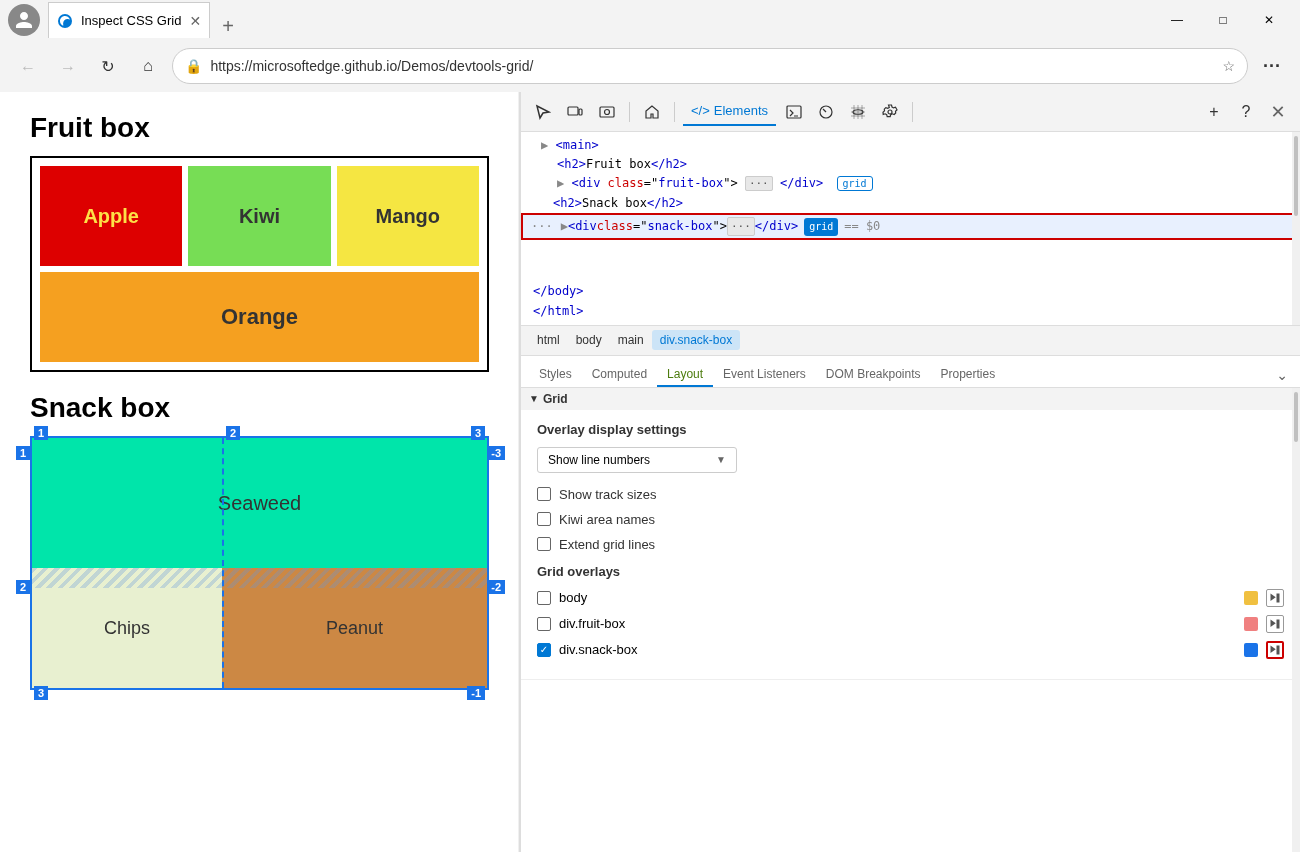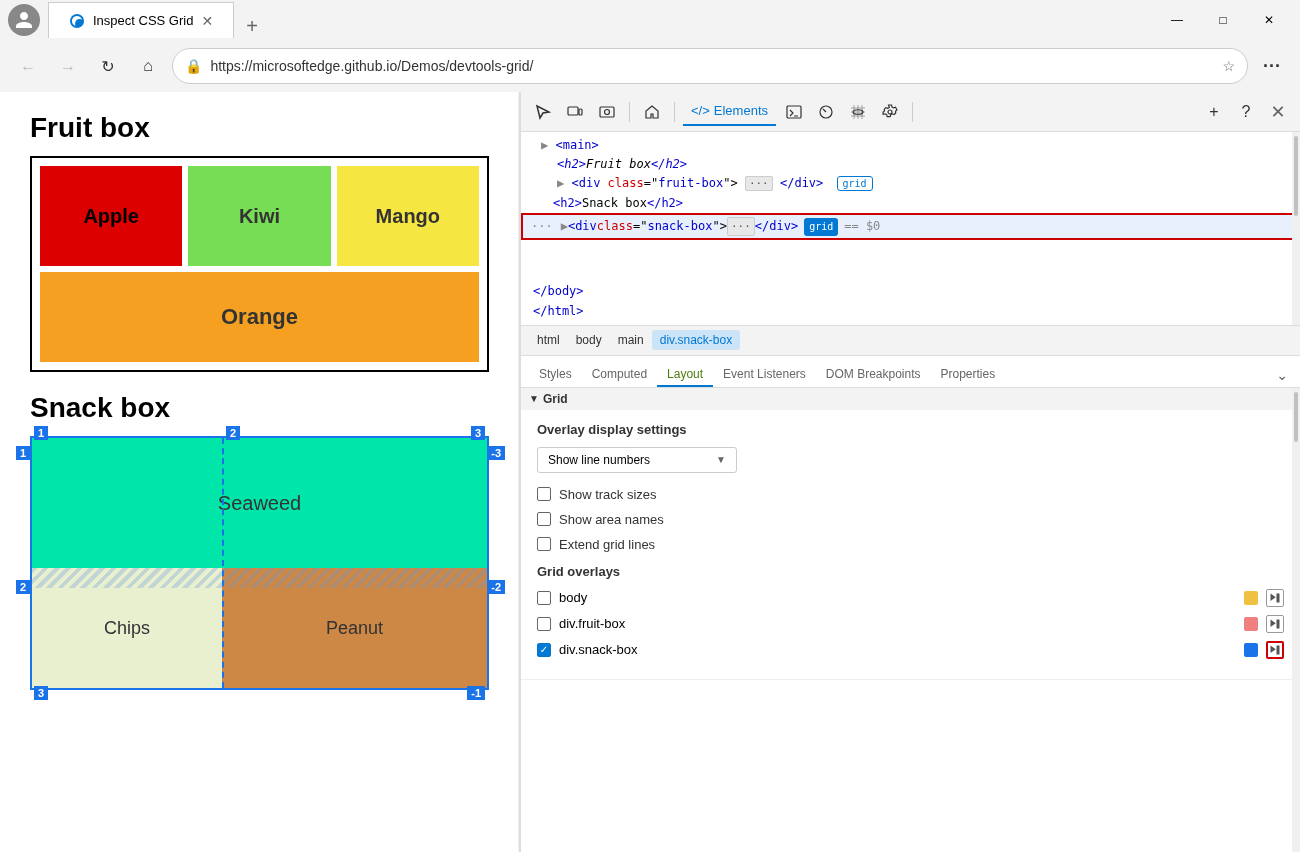--- a/index.html
+++ b/index.html
@@ -16,21 +16,21 @@
     .avatar {
       width: 32px; height: 32px; background: #888; border-radius: 50%;
       display: flex; align-items: center; justify-content: center;
       margin-right: 8px;
     }
     .avatar svg { width: 20px; height: 20px; fill: white; }
     .tab {
       background: white;
       border: 1px solid #ccc;
       border-bottom: none;
-      padding: 0 20px;
+      padding: 0 8px;
       height: 36px;
       display: flex;
       align-items: center;
       gap: 8px;
       font-size: 13px;
       cursor: pointer;
     }
     .tab-edge-icon {
       width: 16px; height: 16px;
     }
@@ -104,21 +104,21 @@
     }
 
     .fruit-item {
       height: 100px;
       display: flex;
       align-items: center;
       justify-content: center;
       font-size: 20px;
       font-weight: bold;
     }
-    .fruit-apple { background: #dd0000; color: #000000; grid-column: 1; text-align: right; }
+    .fruit-apple { background: #dd0000; color: #fde047; grid-column: 1; text-align: right; }
     .fruit-kiwi { background: #77dd55; color: #333; }
     .fruit-mango { background: #f5e642; color: #333; }
 
     .fruit-orange {
       background: #f5a020;
       height: 90px;
       display: flex;
       align-items: center;
       justify-content: center;
       font-size: 22px;
@@ -611,21 +611,21 @@
 
     <div class="html-panel" style="min-height:185px;">
 
       <div style="position:absolute; right:0; top:0; bottom:0; width:8px; background:#f0f0f0;">
         <div style="width:4px; height:80px; background:#c0c0c0; border-radius:4px; margin: 4px auto; position:absolute; top:0; left:2px;"></div>
       </div>
 
       <div class="html-line">
         <span style="color:#888;">▶ </span><span class="tag-blue">&lt;main&gt;</span>
       </div>
-      <div class="html-line" style="padding-left:36px;font-style:italic;">
+      <div class="html-line" style="padding-left:36px;">
         <span class="tag-blue">&lt;h2&gt;</span><span>Fruit box</span><span class="tag-blue">&lt;/h2&gt;</span>
       </div>
       <div class="html-line" style="padding-left:36px;">
         <span style="color:#888;">▶ </span><span class="tag-blue">&lt;div </span><span class="attr-name">class</span><span>="</span><span class="attr-val">fruit-box</span><span>"&gt; </span><span style="background:#e8e8e8; border:1px solid #ccc; border-radius:2px; padding:0 3px; font-size:11px; color:#555;">···</span><span class="tag-blue"> &lt;/div&gt;</span>
         <span class="badge-grid-outline">grid</span>
       </div>
       <div class="html-line" style="padding-left:32px;">
         <span class="tag-blue">&lt;h2&gt;</span><span>Snack box</span><span class="tag-blue">&lt;/h2&gt;</span>
       </div>
 
@@ -686,21 +686,21 @@
             <span class="dropdown-arrow">▼</span>
           </div>
 
           <div class="checkbox-row">
             <div class="cb-box"></div>
             <span>Show track sizes</span>
           </div>
 
           <div class="checkbox-row">
             <div class="cb-box"></div>
-            <span>Show area names</span>
+            <span>Kiwi area names</span>
           </div>
 
           <div class="checkbox-row">
             <div class="cb-box"></div>
             <span>Extend grid lines</span>
           </div>
 
           <div class="grid-overlays-title">Grid overlays</div>
 
           <div class="overlay-row">

